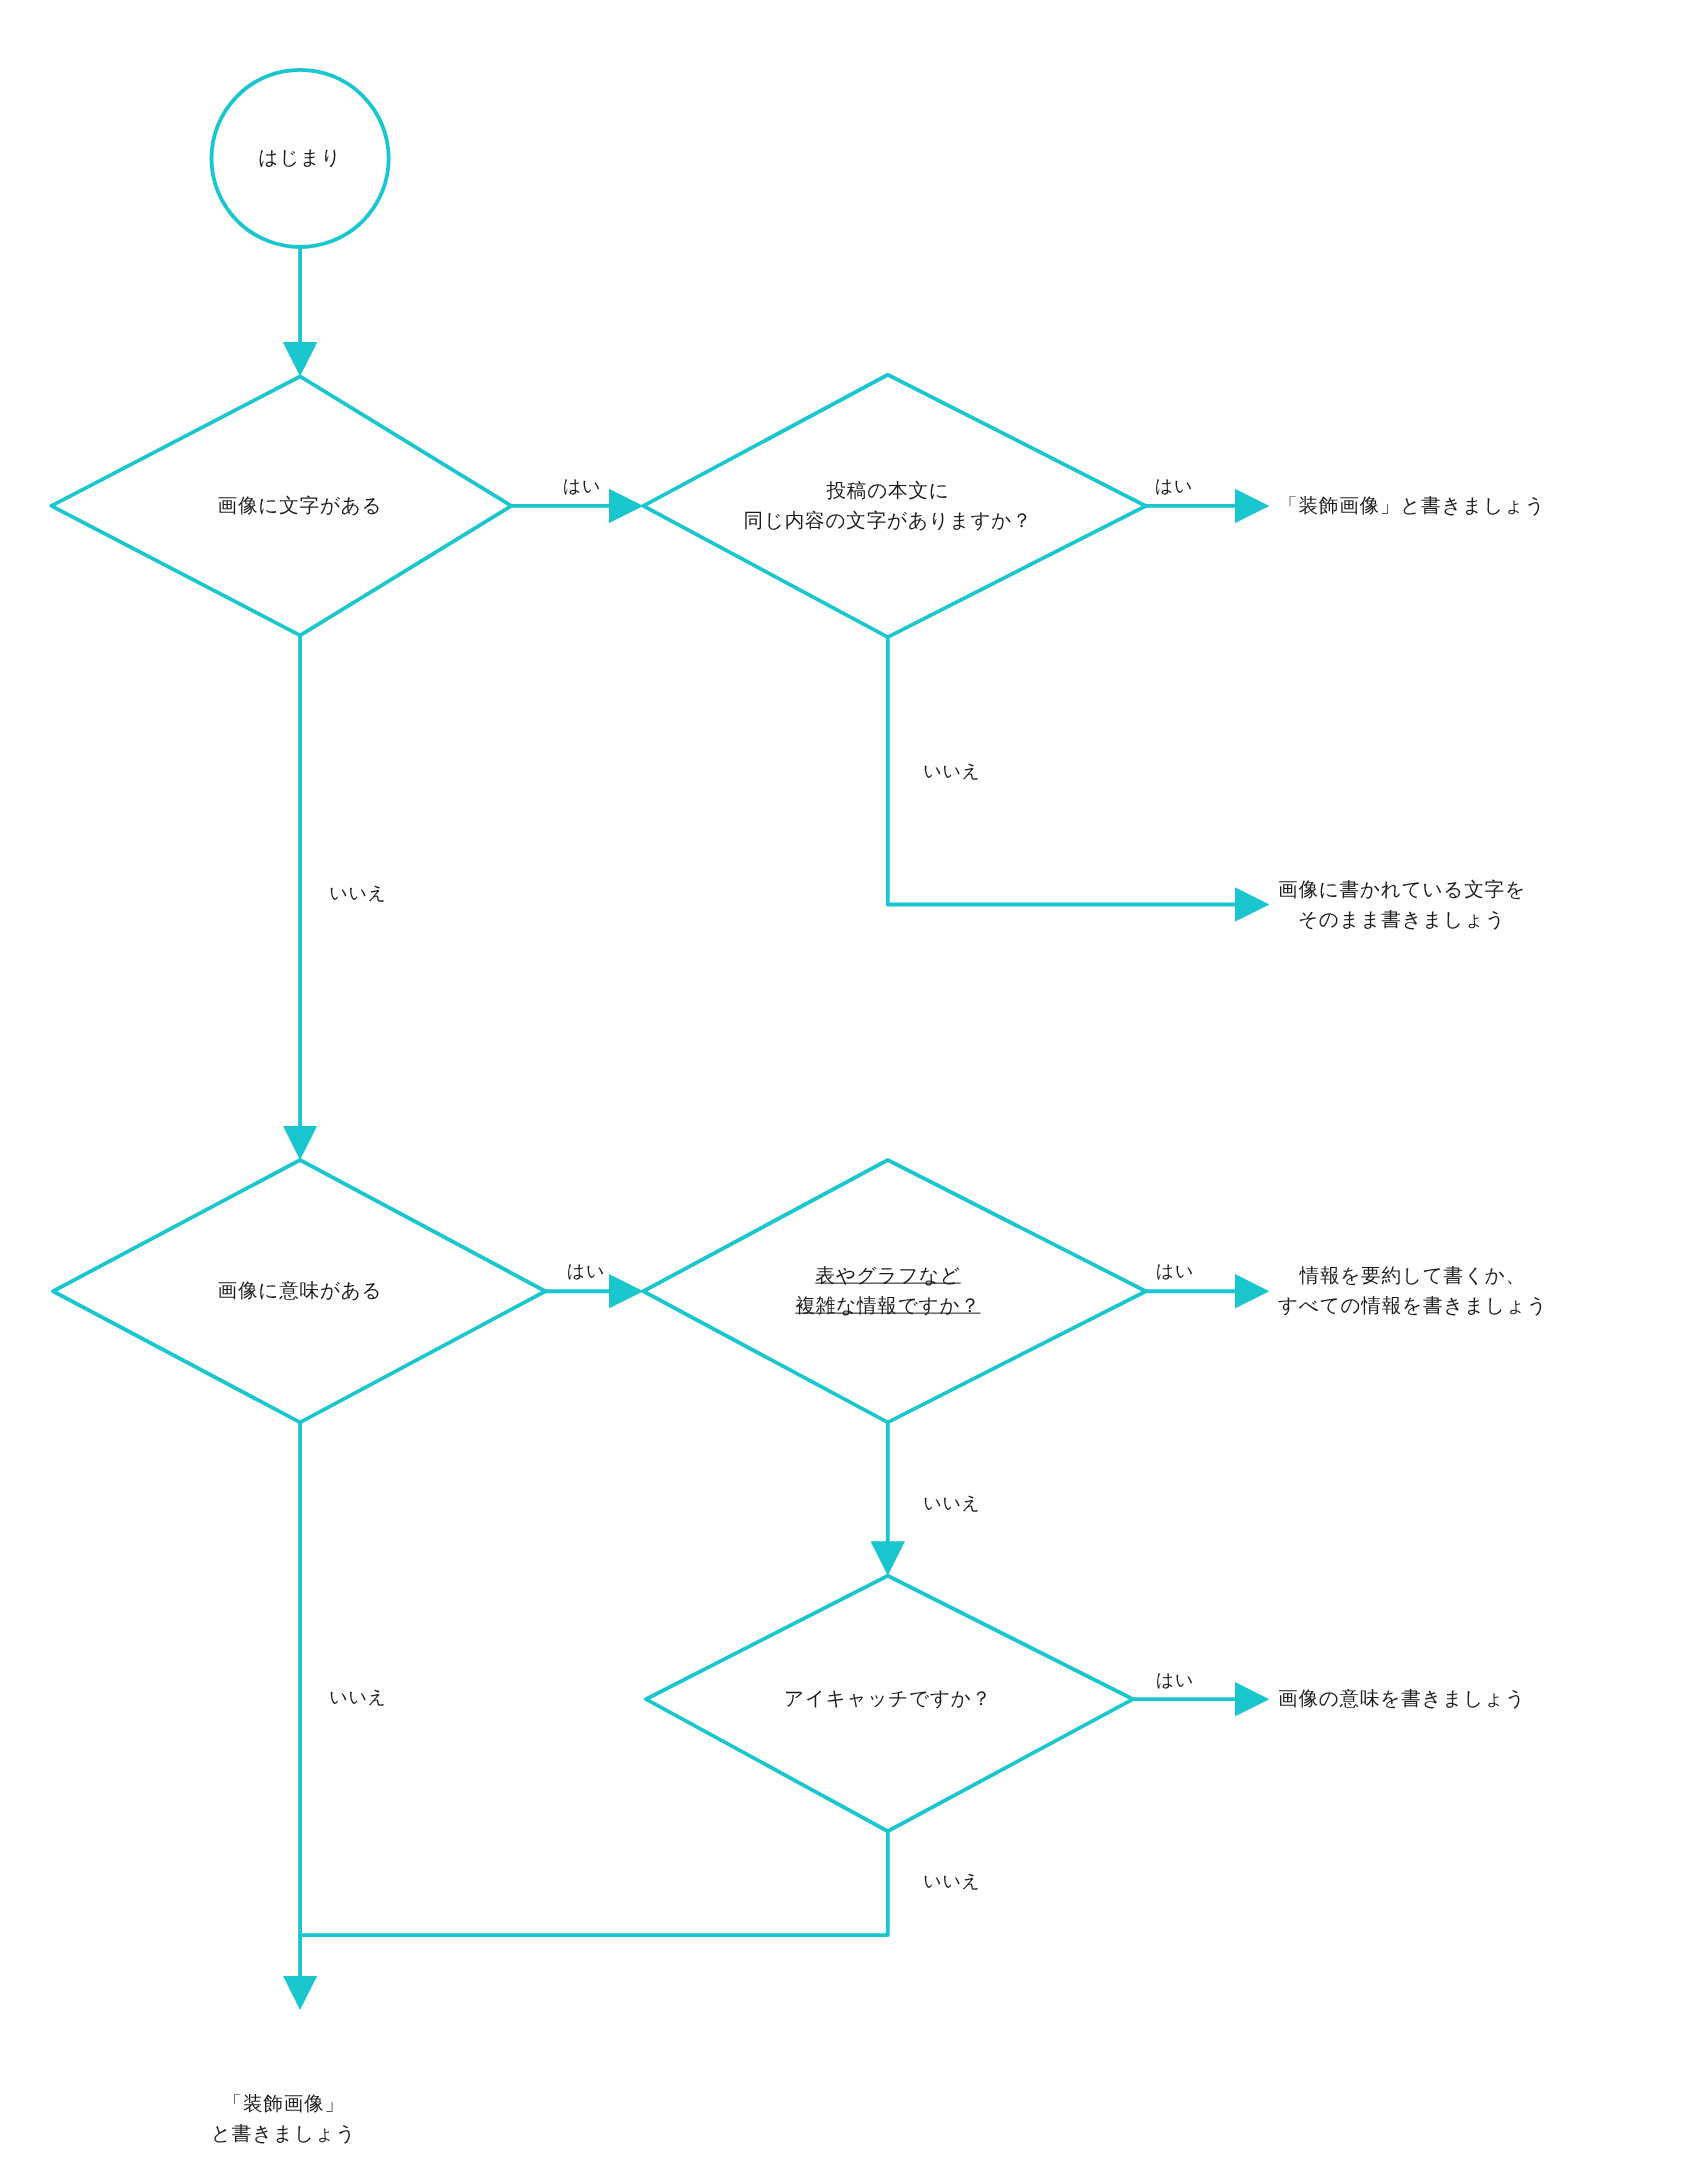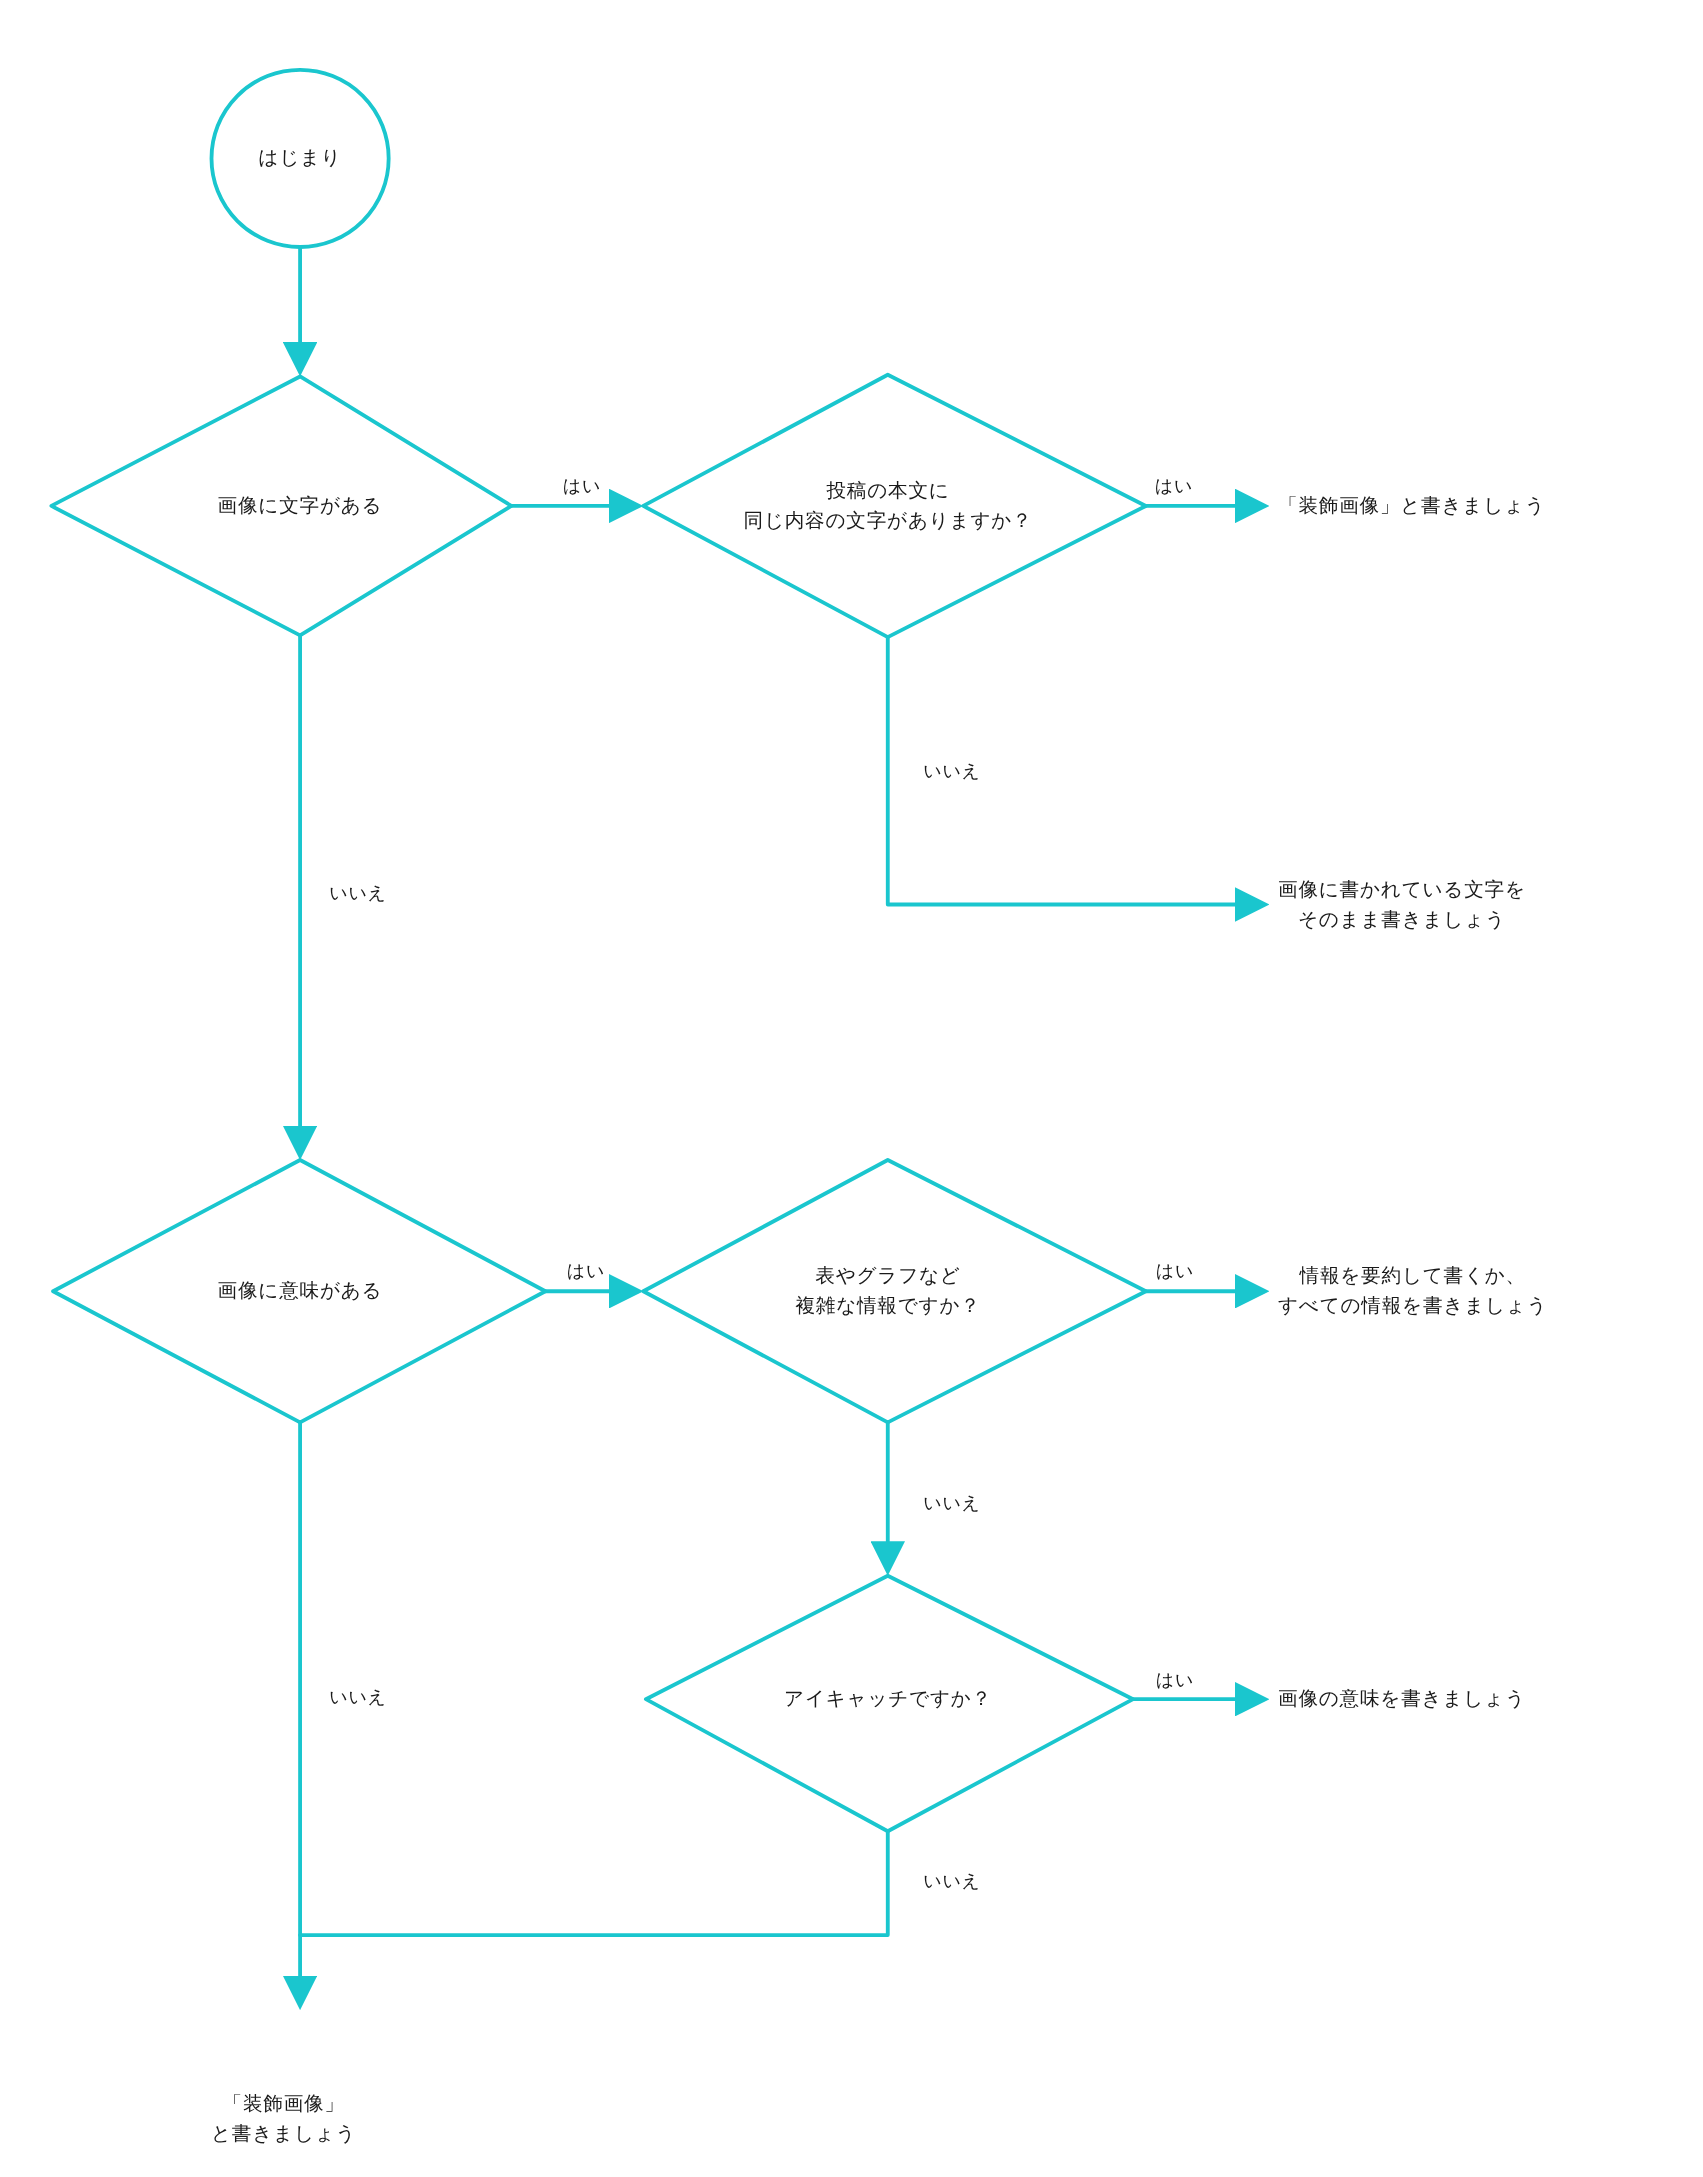--- a/index.html
+++ b/index.html
@@ -102,21 +102,21 @@
 
   <div class="node-label" style="left:300px; top:158px;">はじまり</div>
 
   <div class="node-label" style="left:300px; top:506px;">画像に文字がある</div>
 
   <div class="node-label" style="left:888px; top:506px;">投稿の本文に
 同じ内容の文字がありますか？</div>
 
   <div class="node-label" style="left:300px; top:1291px;">画像に意味がある</div>
 
-  <div class="node-label" style="left:888px; top:1291px;">表やグラフなど
+  <div class="node-label" style="left:888px; top:1291px;text-decoration:underline;">表やグラフなど
 複雑な情報ですか？</div>
 
   <div class="node-label" style="left:888px; top:1699px;">アイキャッチですか？</div>
 
   <div class="edge-label" style="left:582px; top:486px;">はい</div>
 
   <div class="edge-label" style="left:1174px; top:486px;">はい</div>
 
   <div class="edge-label" style="left:952px; top:771px;">いいえ</div>
 

